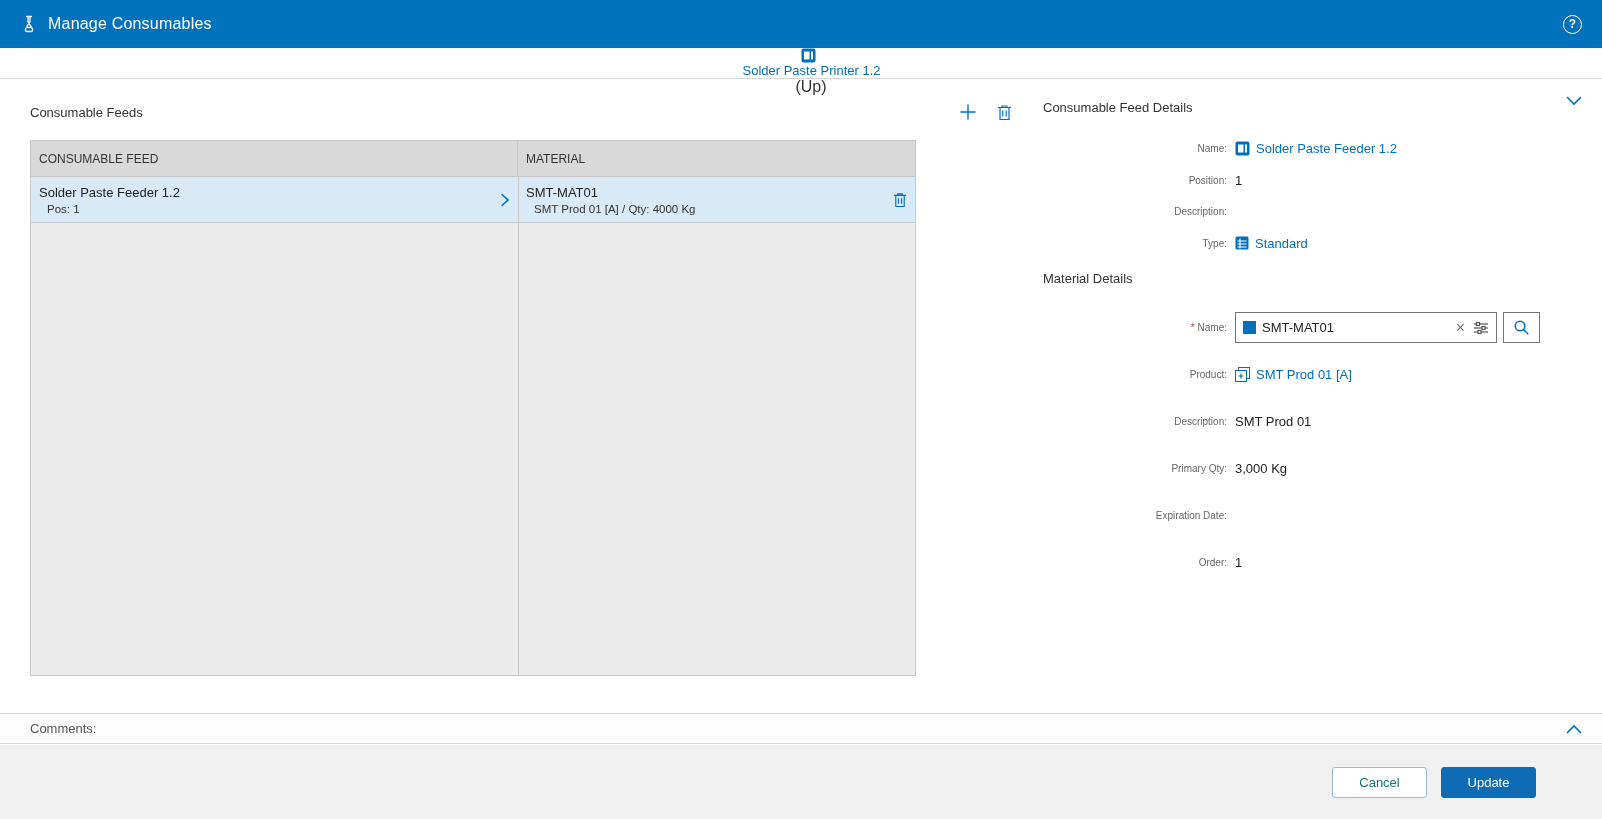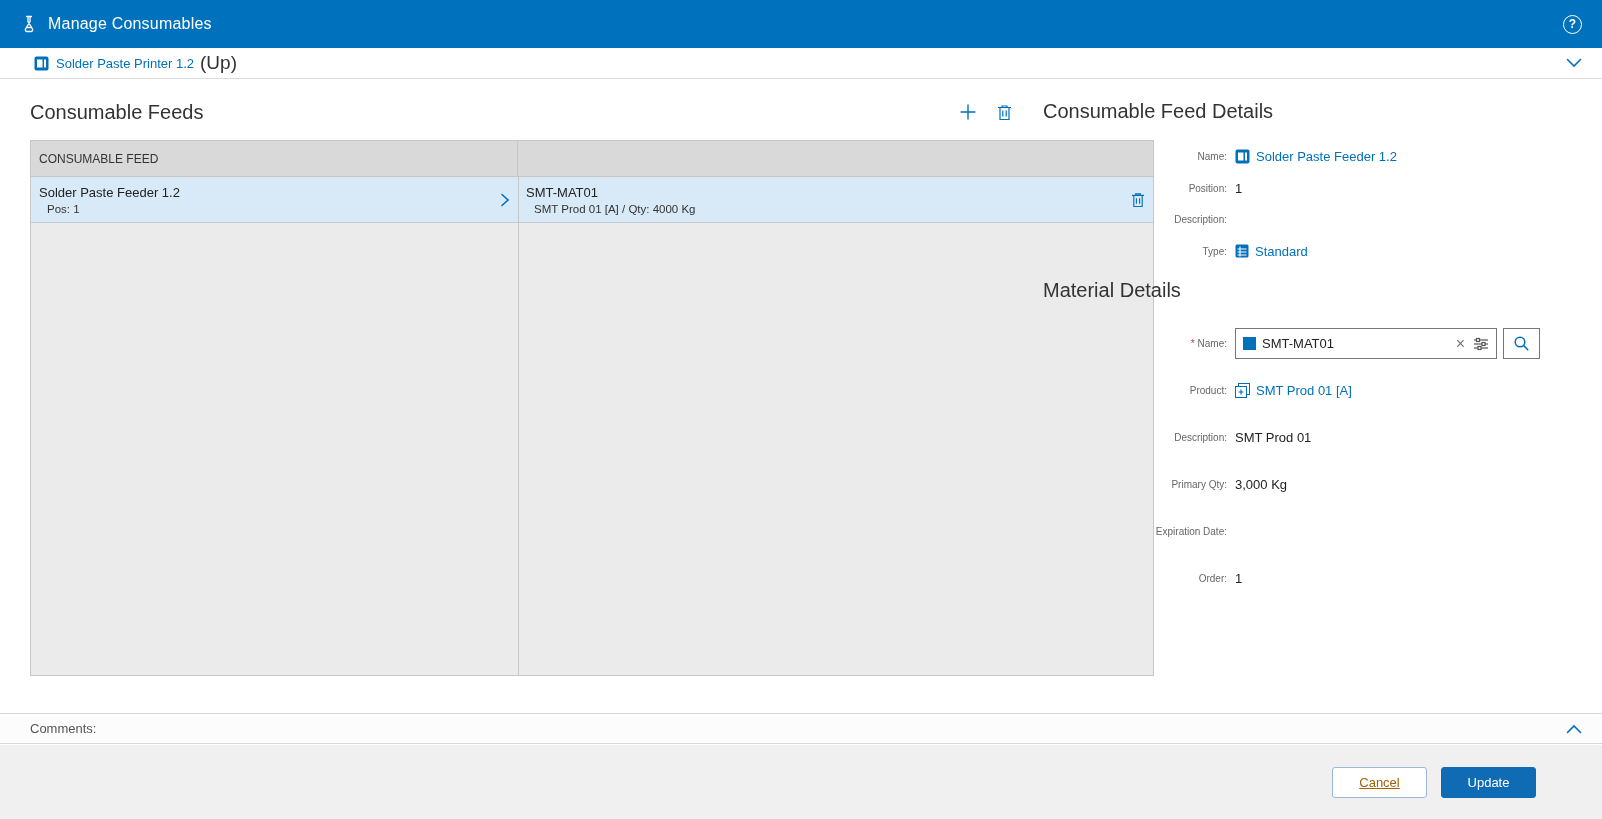--- a/index.html
+++ b/index.html
@@ -22,37 +22,37 @@
   .help-btn {
     margin-left:auto; width:19px; height:19px; border:1.5px solid #fff; border-radius:50%;
     display:flex; align-items:center; justify-content:center;
     font-size:12px; font-weight:bold; color:#fff; cursor:pointer;
   }
 
   
   .context-bar {
     position:absolute; top:48px; left:0; right:0; height:31px;
     background:#fff; border-bottom:1px solid #d9d9d9;
-    display:flex; align-items:center; padding:0 20px 0 34px;
+    display:flex; align-items:center; padding:0 20px 0 34px;flex-direction:column;
   }
   .context-bar .resource-link { color:#0070bb; font-size:13px; margin-left:7px; cursor:pointer; }
-  .context-bar .up-label { color:#333; font-size:19px; margin-left:6px; }
+  .context-bar .up-label { color:#333; font-size:16px; margin-left:6px; }
   .context-bar .collapse { margin-left:auto; cursor:pointer; display:flex; }
 
   
   .feeds-header {
     position:absolute; left:30px; top:100px; width:982px; height:24px;
     display:flex; align-items:center;
   }
-  .section-title { font-size:20px; color:#333; }
+  .section-title { font-size:13px; color:#333; }
   .feeds-header .tools { margin-left:auto; display:flex; align-items:center; gap:20px; }
   .icon-btn { cursor:pointer; display:flex; align-items:center; }
 
   .feed-table {
-    position:absolute; left:30px; top:140px; width:1124px; height:536px;
+    position:absolute; left:30px; top:140px; width:886px; height:536px;
     border:1px solid #c7c7c7; background:#ebebeb;
   }
   .thead {
     display:grid; grid-template-columns:487px 1fr; height:36px;
     background:#d9d9d9; border-bottom:1px solid #c7c7c7;
   }
   .th {
     display:flex; align-items:center; padding:0 8px;
     font-size:12px; color:#333;
   }
@@ -115,21 +115,21 @@
   .footer {
     position:absolute; left:0; right:0; top:745px; bottom:0;
     background:#f0f0f0; display:flex; align-items:center; justify-content:flex-end;
     padding-right:66px; gap:14px;
   }
   .btn {
     min-width:95px; height:31px; border-radius:3px; font-size:13px;
     display:flex; align-items:center; justify-content:center; cursor:pointer;
     font-family:"Liberation Sans","DejaVu Sans",sans-serif;
   }
-  .btn-cancel { background:#fff; border:1px solid #9bb9d3; color:#a16207;text-decoration:underline; }
+  .btn-cancel { background:#fff; border:1px solid #9bb9d3; color:#0f766e; }
   .btn-primary { background:#0f6cb4; border:1px solid #0f6cb4; color:#fff; }
 
   svg { display:block; }
 </style>
 </head>
 <body>
 
 <div class="app">
 
   <div class="titlebar">
@@ -172,20 +172,21 @@
         <svg width="15" height="17" viewBox="0 0 15 17">
           <path d="M1 3.5h13 M5 3.5V2h5v1.5 M3 3.5v12h9v-12 M5.8 6.5v6 M9.2 6.5v6" stroke="#0070bb" stroke-width="1.2" fill="none"></path>
         </svg>
       </span>
     </span>
   </div>
 
   <div class="feed-table">
     <div class="thead">
       <div class="th">CONSUMABLE FEED</div>
+      <div class="th">MATERIAL</div>
     </div>
     <div class="tbody">
       <div class="col-divider"></div>
       <div class="trow">
         <div class="tcell">
           <span class="cell-text">
             <span class="cell-line1">Solder Paste Feeder 1.2</span>
             <span class="cell-line2">Pos: 1</span>
           </span>
           <span class="cell-action">

